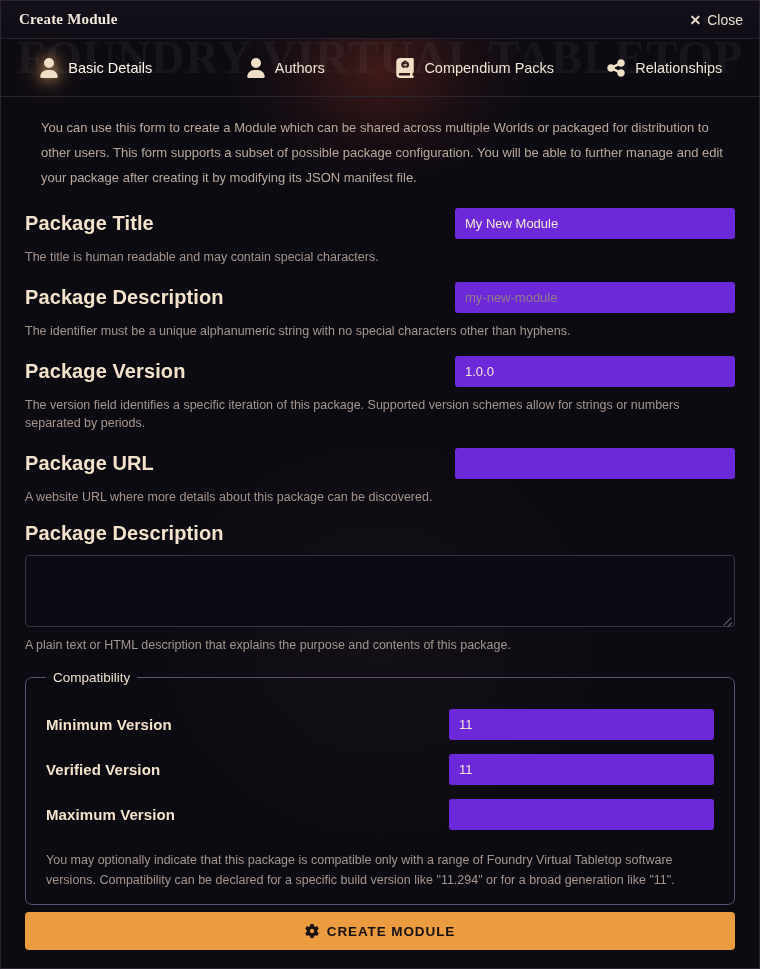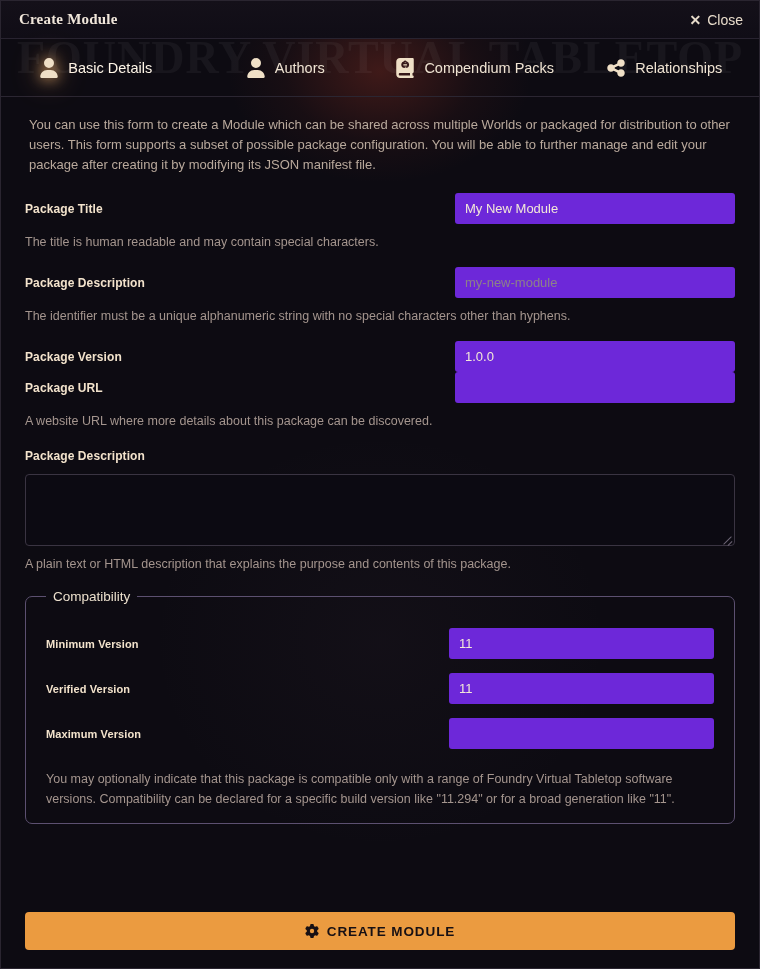--- a/index.html
+++ b/index.html
@@ -123,32 +123,32 @@
   .body {
     position: relative;
     z-index: 2;
     padding: 14px 24px 0 24px;
     height: calc(969px - 38px - 59px);
   }
 
   .notes {
     color: #b9a99c;
     font-size: 13px;
-    line-height: 20px;
-    margin: 4px 0 18px 4px;
+    line-height: 25px;
+    margin: 4px 0 18px 16px;
   }
 
   .frow {
     display: flex;
     align-items: center;
     justify-content: space-between;
     margin-bottom: 0;
   }
   .flabel {
-    font-size: 12px;
+    font-size: 20px;
     font-weight: bold;
     color: #f3e3cc;
     letter-spacing: 0.1px;
   }
   .finput {
     width: 280px;
     height: 31px;
     background: #6d28d9;
     border: none;
     border-radius: 3px;
@@ -203,21 +203,21 @@
     margin: 14px 0 0 0;
     padding: 10px 20px 14px 20px;
   }
   .fs legend {
     padding: 0 7px;
     font-size: 13.5px;
     color: #ece0cd;
     font-weight: normal;
   }
   .fs .frow { margin: 14px 0 0 0; }
-  .fs .flabel { font-size: 11px; }
+  .fs .flabel { font-size: 15px; }
   .fs .finput { width: 265px; }
   .fs-note {
     color: #a4958e;
     font-size: 12.5px;
     line-height: 20px;
     margin: 20px 0 0 0;
   }
 
   
   .submit-wrap {
@@ -318,20 +318,21 @@
       <label class="flabel">Package Description</label>
       <input class="finput" type="text" placeholder="my-new-module" value="" style="">
     </div>
     <p class="hint">The identifier must be a unique alphanumeric string with no special characters other than hyphens.</p>
 
     
     <div class="frow">
       <label class="flabel">Package Version</label>
       <input class="finput" type="text" value="1.0.0" placeholder="" style="">
     </div>
+    <p class="hint">The version field identifies a specific iteration of this package. Supported version schemes allow for strings or numbers separated by periods.</p>
 
     
     <div class="frow">
       <label class="flabel">Package URL</label>
       <input class="finput" type="text" value="" placeholder="" style="">
     </div>
     <p class="hint">A website URL where more details about this package can be discovered.</p>
 
     
     <label class="flabel">Package Description</label>

